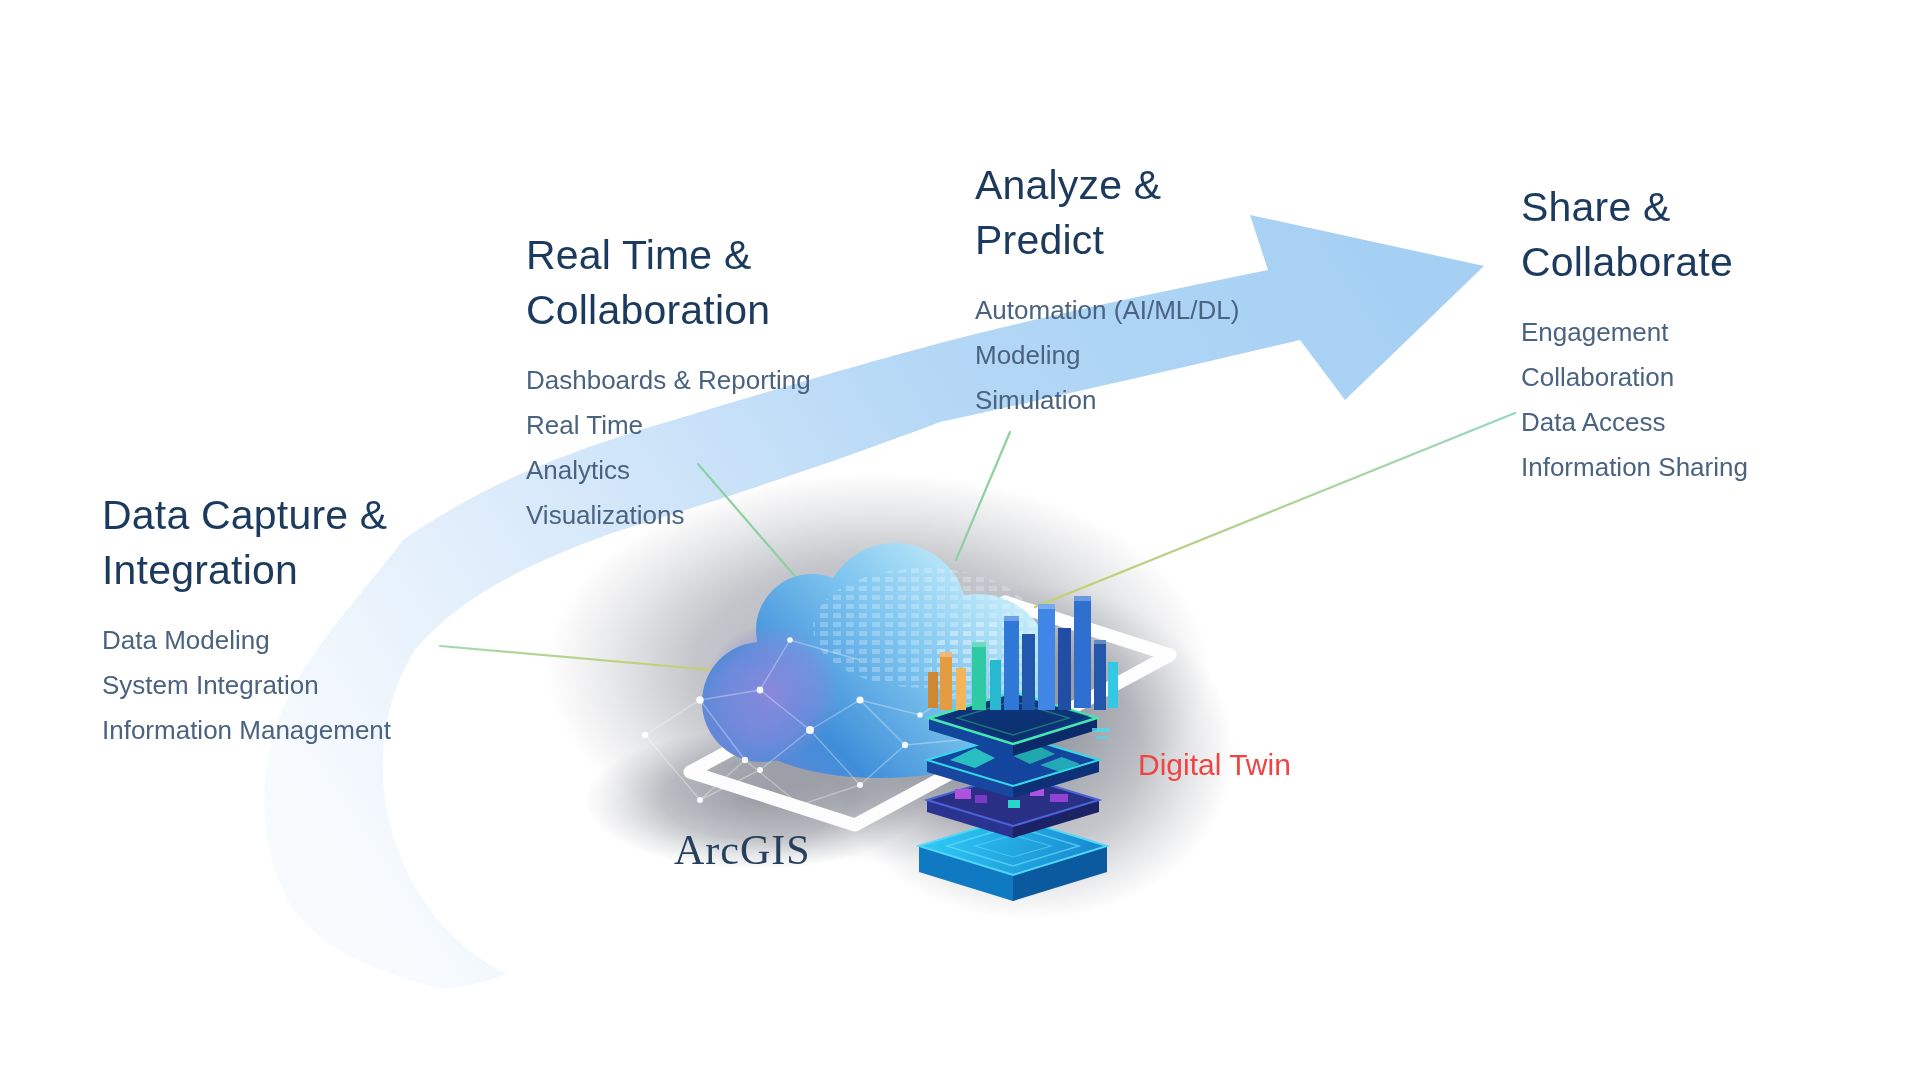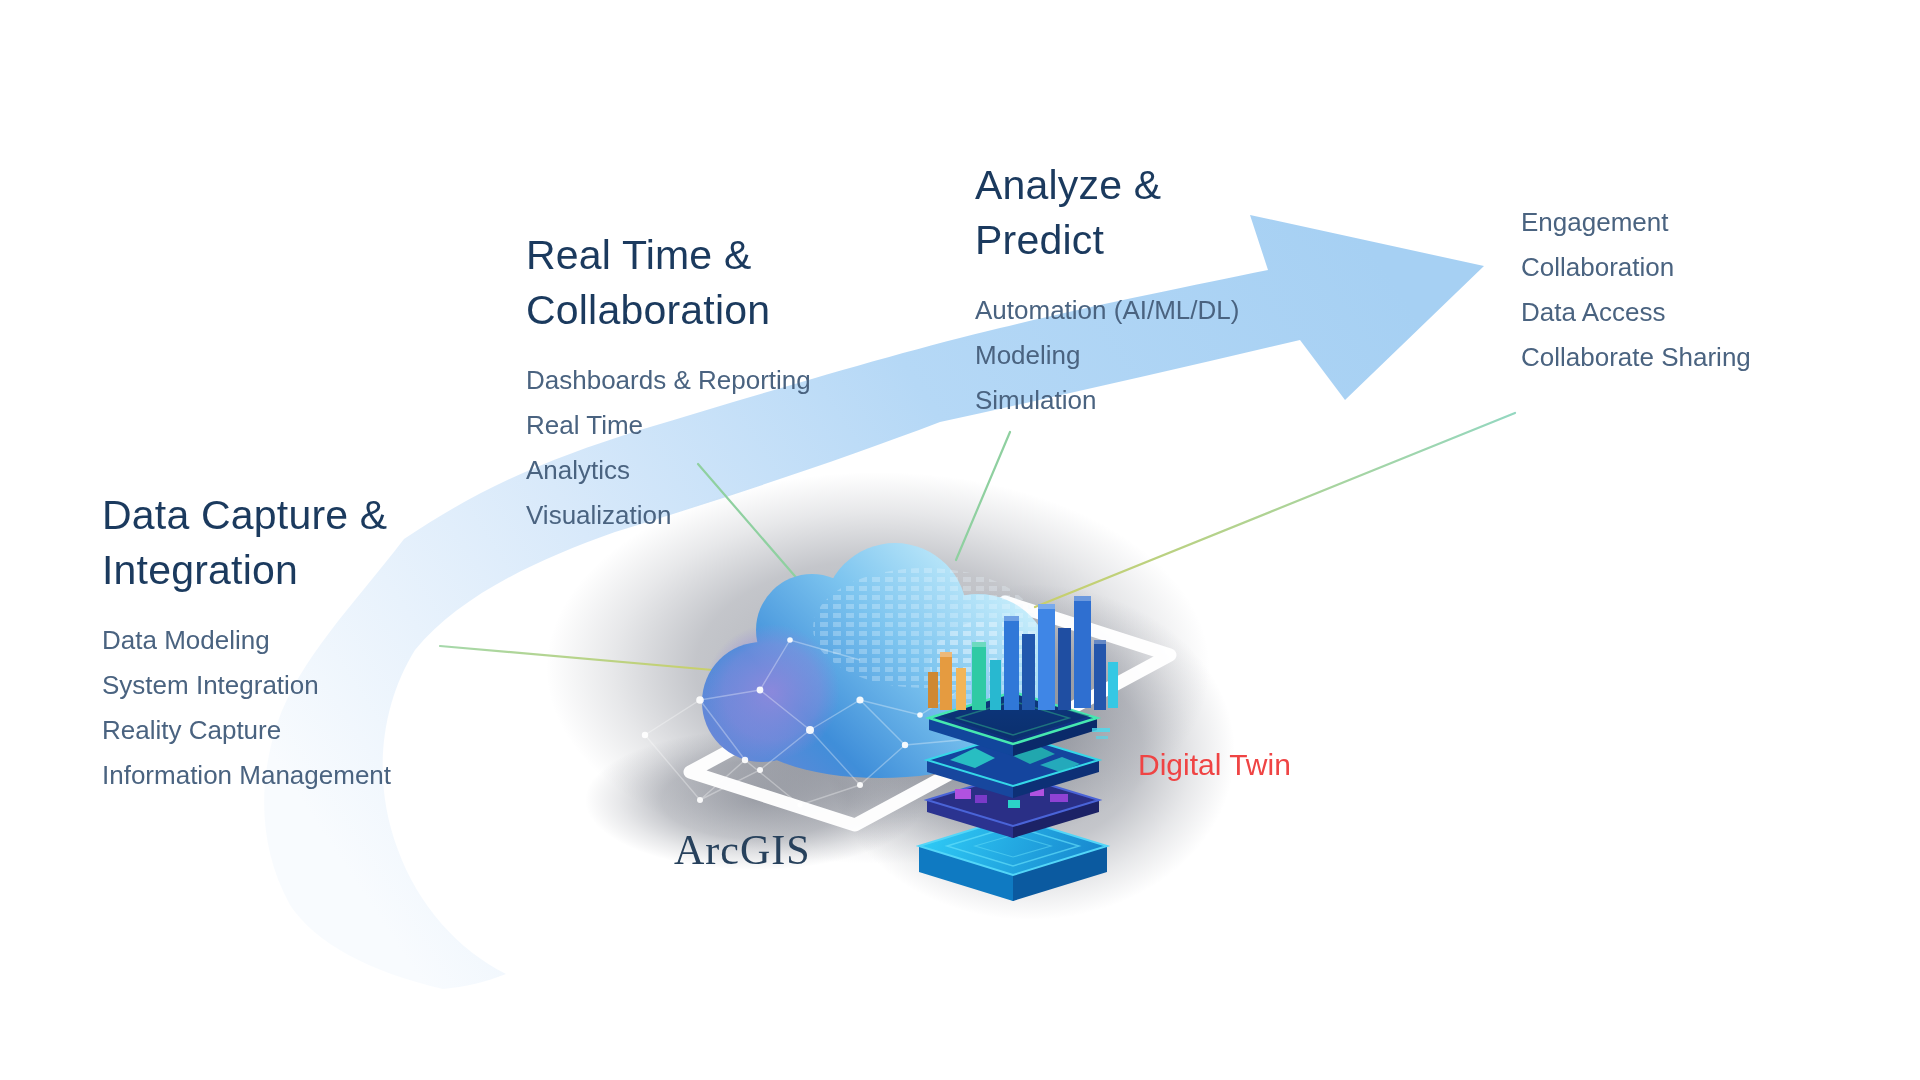--- a/index.html
+++ b/index.html
@@ -213,55 +213,58 @@
   </svg>
 
   <section class="col" id="sec1">
     <h2>
       <span>Data Capture &amp;</span>
       <span>Integration</span>
     </h2>
     <ul>
       <li>Data Modeling</li>
       <li>System Integration</li>
-      <li>Reality Capture</li>
       <li>Information Management</li>
     </ul>
   </section>
 
   <section class="col" id="sec2">
     <h2>
       <span>Real Time &amp;</span>
       <span>Collaboration</span>
     </h2>
     <ul>
       <li>Dashboards &amp; Reporting</li>
       <li>Real Time</li>
       <li>Analytics</li>
-      <li>Visualization</li>
+      <li>Visualizations</li>
     </ul>
   </section>
 
   <section class="col" id="sec3">
     <h2>
       <span>Analyze &amp;</span>
       <span>Predict</span>
     </h2>
     <ul>
       <li>Automation (AI/ML/DL)</li>
       <li>Modeling</li>
       <li>Simulation</li>
     </ul>
   </section>
 
   <section class="col" id="sec4">
+    <h2>
+      <span>Share &amp;</span>
+      <span>Collaborate</span>
+    </h2>
     <ul>
       <li>Engagement</li>
       <li>Collaboration</li>
       <li>Data Access</li>
-      <li>Collaborate Sharing</li>
+      <li>Information Sharing</li>
     </ul>
   </section>
 
   <div class="label" id="arcgis-label">ArcGIS</div>
   <div class="label" id="dtwin-label">Digital Twin</div>
 
 </div>
 
 </body></html>

